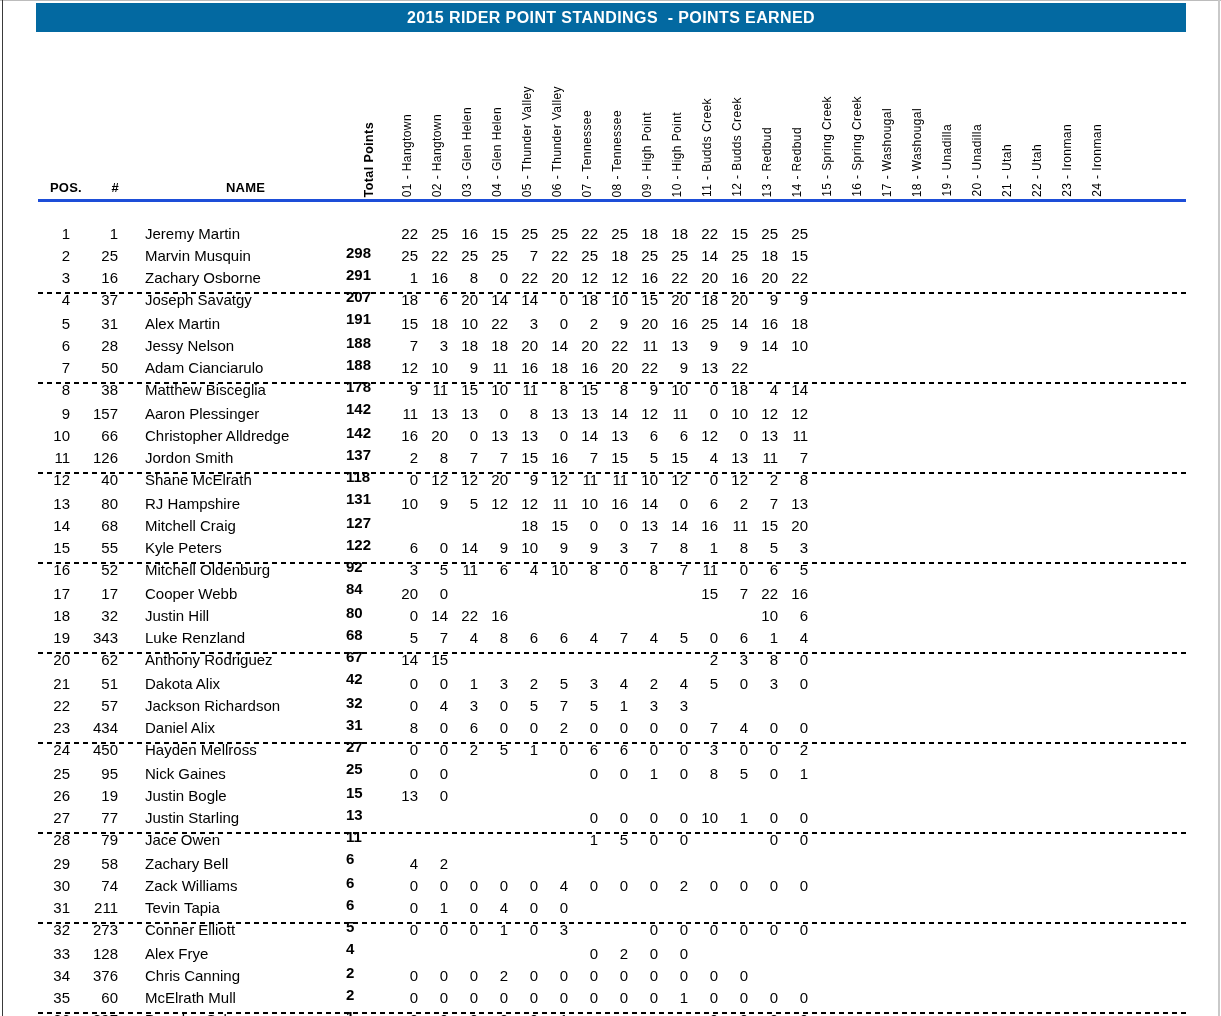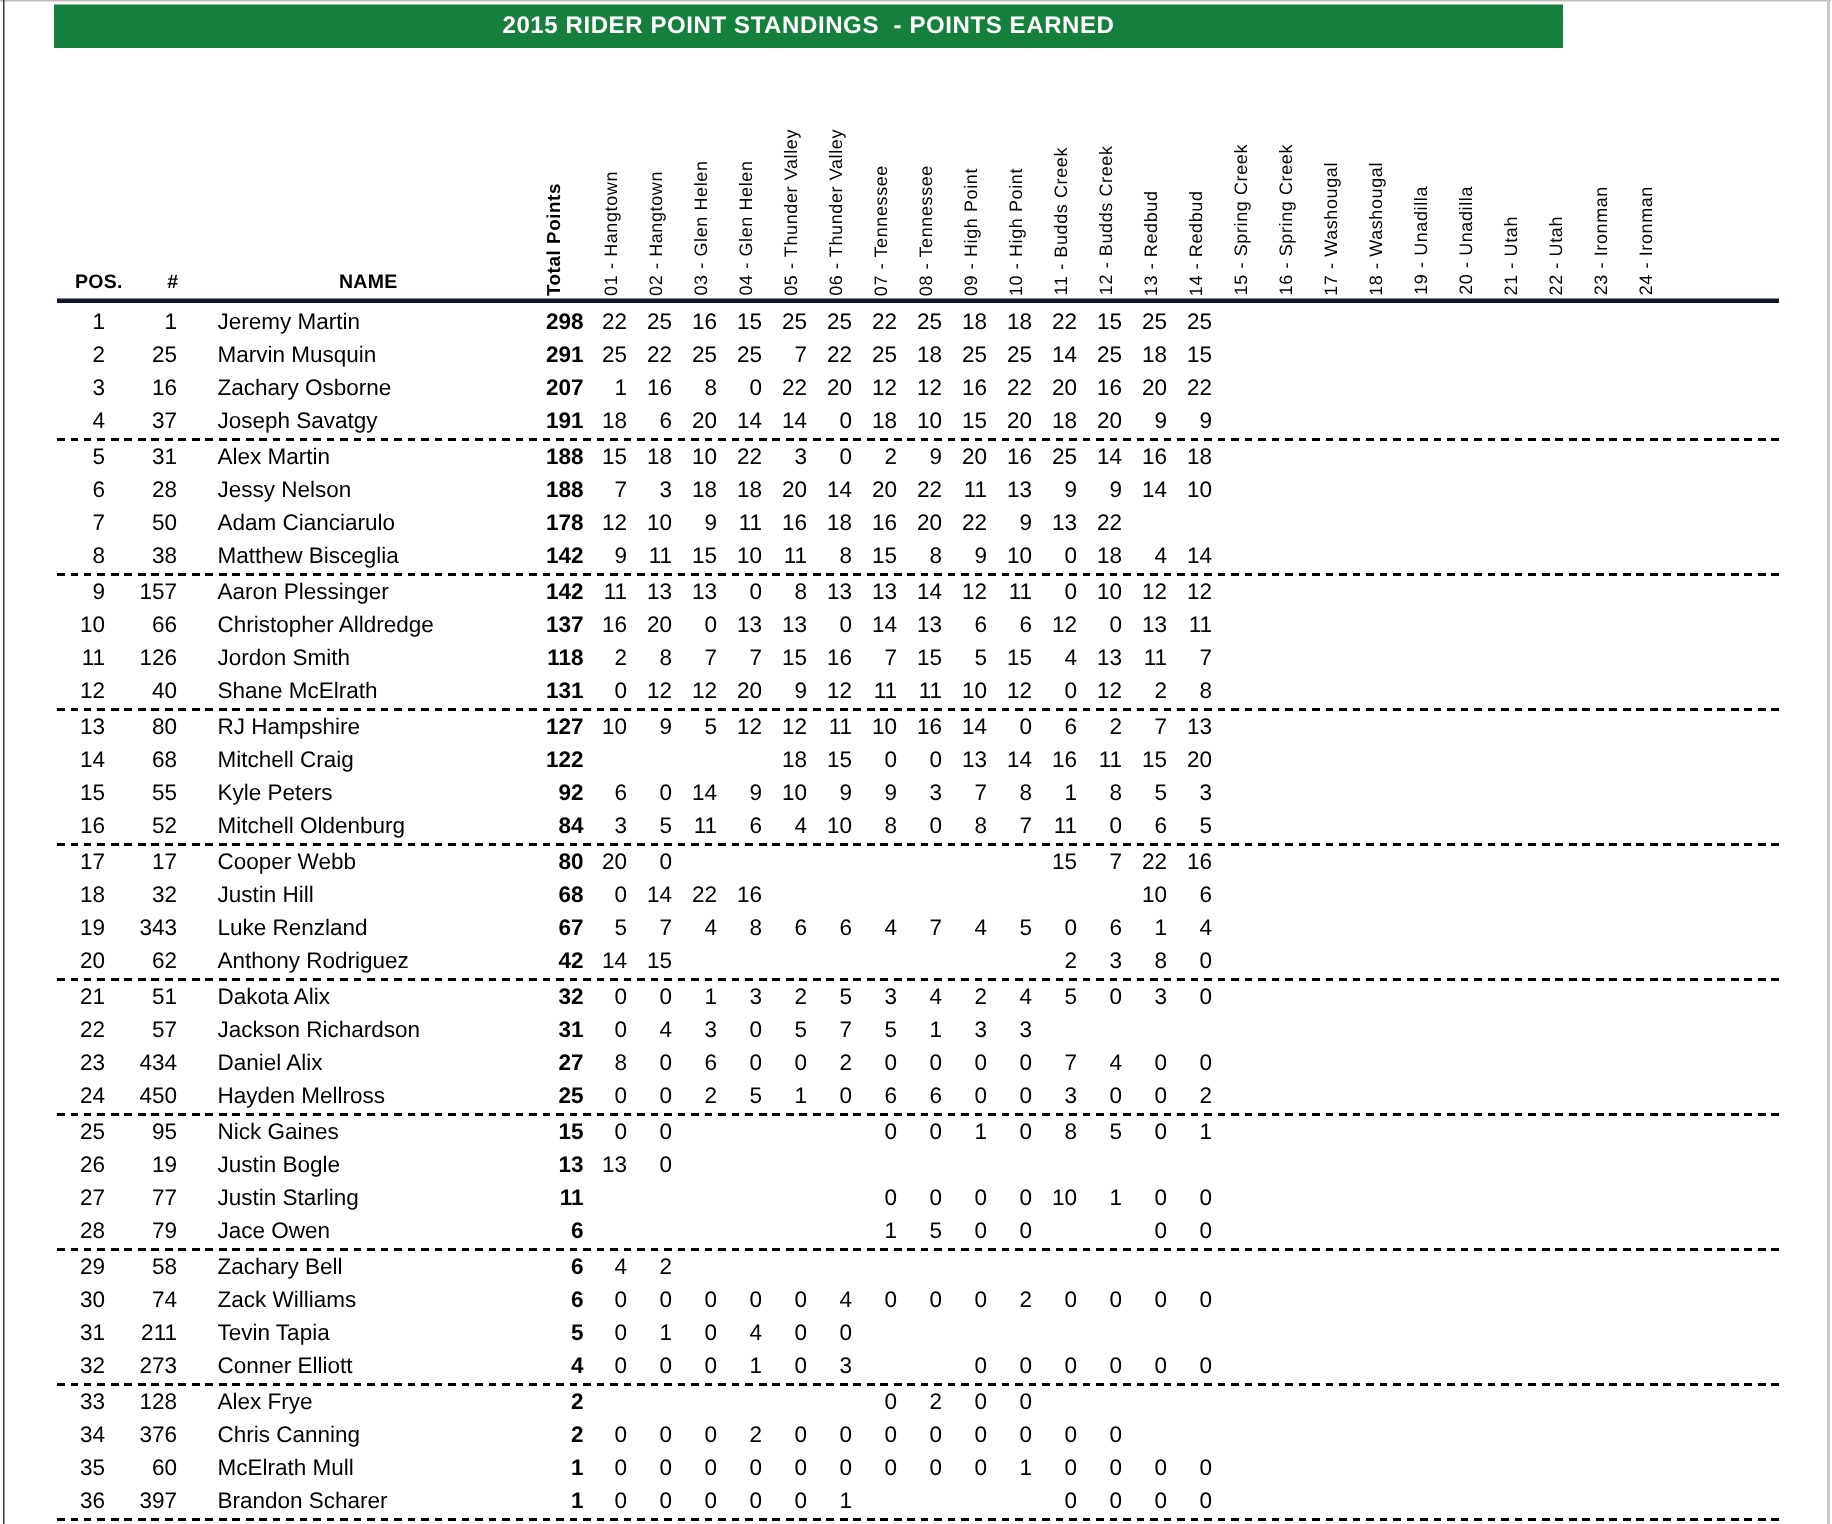--- a/index.html
+++ b/index.html
@@ -5,50 +5,50 @@
   html,body { margin:0; padding:0; background:#ffffff; }
   .page {
     position:relative; width:1221px; height:1016px; background:#fff;
     font-family:"Liberation Sans", sans-serif; color:#000; overflow:hidden;
   }
   .edge-top   { position:absolute; left:0; top:0; width:100%; height:1px; background:#bcbcbc; }
   .edge-left  { position:absolute; left:2px; top:0; width:1px; height:100%; background:#3a3a3a; }
   .edge-right { position:absolute; right:1px; top:0; width:2px; height:100%; background:#c9c9c9; }
 
   .title-bar {
-    position:absolute; left:36px; top:3px; width:1006px; height:29px;
-    background:#15803d; display:flex; align-items:center; justify-content:center;
+    position:absolute; left:36px; top:3px; width:1150px; height:29px;
+    background:#0369a1; display:flex; align-items:center; justify-content:center;
   }
   .title-text {
     color:#fff; font-weight:bold; font-size:16px; letter-spacing:0.4px; white-space:pre;
   }
 
   .table { position:absolute; left:38px; top:33px; width:1148px; }
   .grid-row {
     display:grid;
     grid-template-columns:40px 44px 224px 46px repeat(24,30px) 1fr;
   }
-  .header-row { height:166px; align-items:end; border-bottom:3px solid #0f172a; }
+  .header-row { height:166px; align-items:end; border-bottom:3px solid #1d4ed8; }
   .hc { font-weight:bold; font-size:13px; padding-bottom:4px; letter-spacing:0.2px; }
   .hc-pos  { padding-left:12px; }
   .hc-num  { text-align:right; padding-right:3px; }
   .hc-name { padding-left:23px;text-align:center; }
   .vcell { display:flex; align-items:flex-end; justify-content:center; padding-bottom:2px; }
   .vtext {
     writing-mode:vertical-rl; transform:rotate(180deg);
     font-size:12px; white-space:nowrap; letter-spacing:0.4px; line-height:1;
   }
   .vcell-total .vtext { font-weight:bold; font-size:12.5px; }
 
   .rows { margin-top:2px; }
   .row { height:22px; align-items:center; font-size:15px; line-height:22px; }
   .c-pos   { text-align:right; padding-right:8px; }
   .c-num   { text-align:right; padding-right:4px; }
   .c-name  { padding-left:23px; white-space:nowrap; overflow:hidden; }
-  .c-total { text-align:right; font-weight:bold; padding-right:3px; }
+  .c-total { font-weight:bold; padding-right:3px;margin-top:38px; }
   .c-round { text-align:right; padding-right:4px; }
   .dash-sep {
     height:2px; margin:0;
     background-image:repeating-linear-gradient(90deg,#000 0 5px,transparent 5px 9px);
   }
 </style>
 </head>
 <body>
 
 <div class="page">

